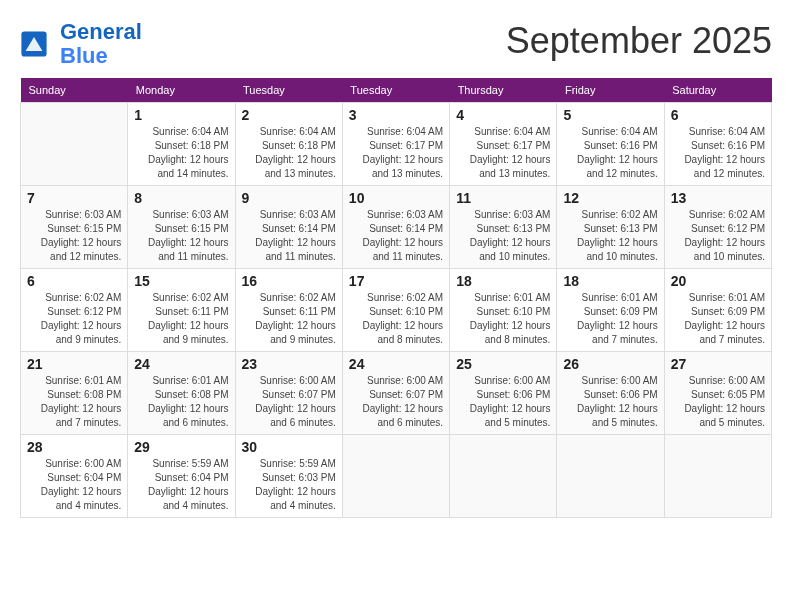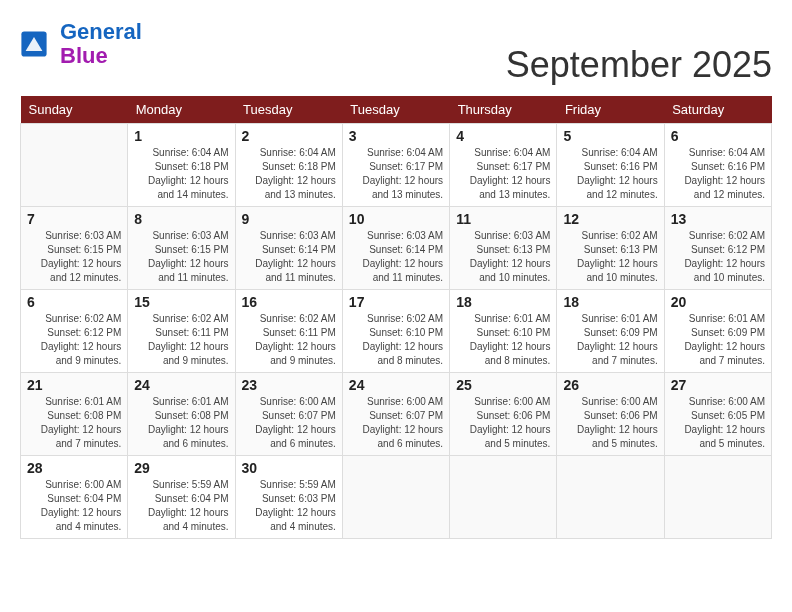--- a/index.html
+++ b/index.html
@@ -30,42 +30,41 @@
       color: #1565c0;
       margin-left: 8px;
     }
     .logo-icon {
       width: 28px;
       height: 28px;
       margin-right: 4px;
     }
     .title-block {
       text-align: right;
-      margin-top: 24px;
     }
     .month-title {
       font-size: 36px;
       color: #333;
       font-weight: 300;
     }
     .location {
       font-size: 16px;
       color: #555;
     }
     table {
       width: 100%;
       border-collapse: collapse;
       table-layout: fixed;
     }
     th {
-      background-color: #7f1d1d;
+      background-color: #701a75;
       color: #fff;
       text-align: left;
       padding: 6px 8px;
-      font-size: 13px;
+      font-size: 11px;
       font-weight: normal;
     }
     td {
       border: 1px solid #ddd;
       vertical-align: top;
       padding: 4px 6px;
       height: 80px;
       font-size: 10.5px;
       color: #333;
     }
@@ -96,21 +95,21 @@
 <body>
 
 <div class="header">
   <div class="logo">
     <svg class="logo-icon" viewBox="0 0 40 40">
       <rect x="2" y="2" width="36" height="36" rx="4" fill="#1565c0"></rect>
       <polygon points="8,30 20,10 32,30" fill="white" opacity="0.9"></polygon>
     </svg>
     <div class="logo-text">
       <span>General</span><br>
-      <span style="color:#a21caf">Blue</span>
+      <span style="color:#3b82f6">Blue</span>
     </div>
   </div>
   <div class="title-block">
     <div class="month-title">September 2025</div>
   </div>
 </div>
 
 <table>
   <thead>
     <tr id="header-row">

